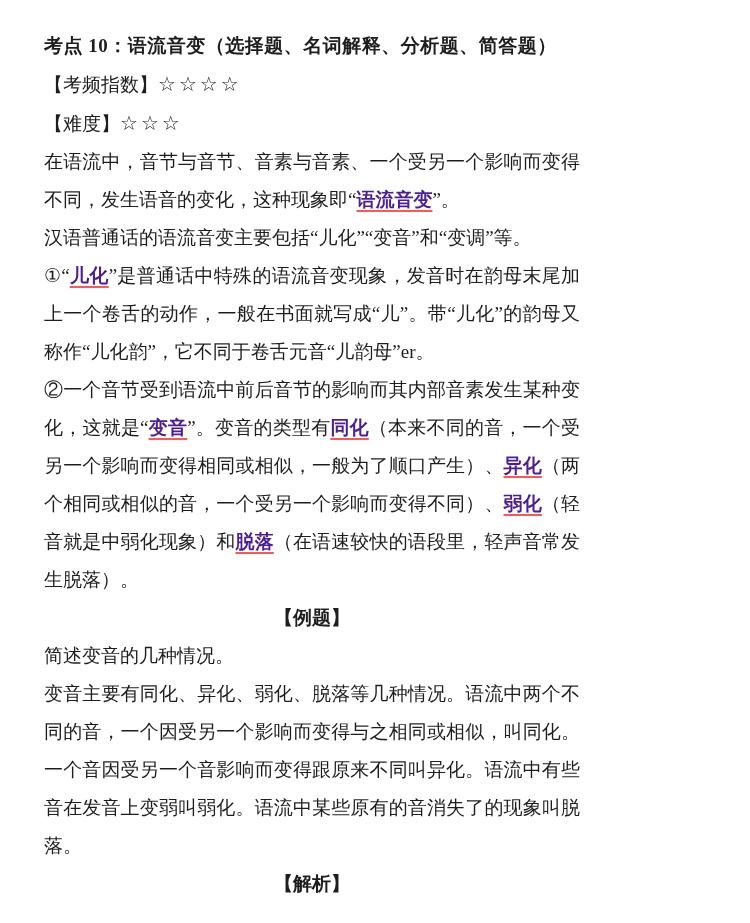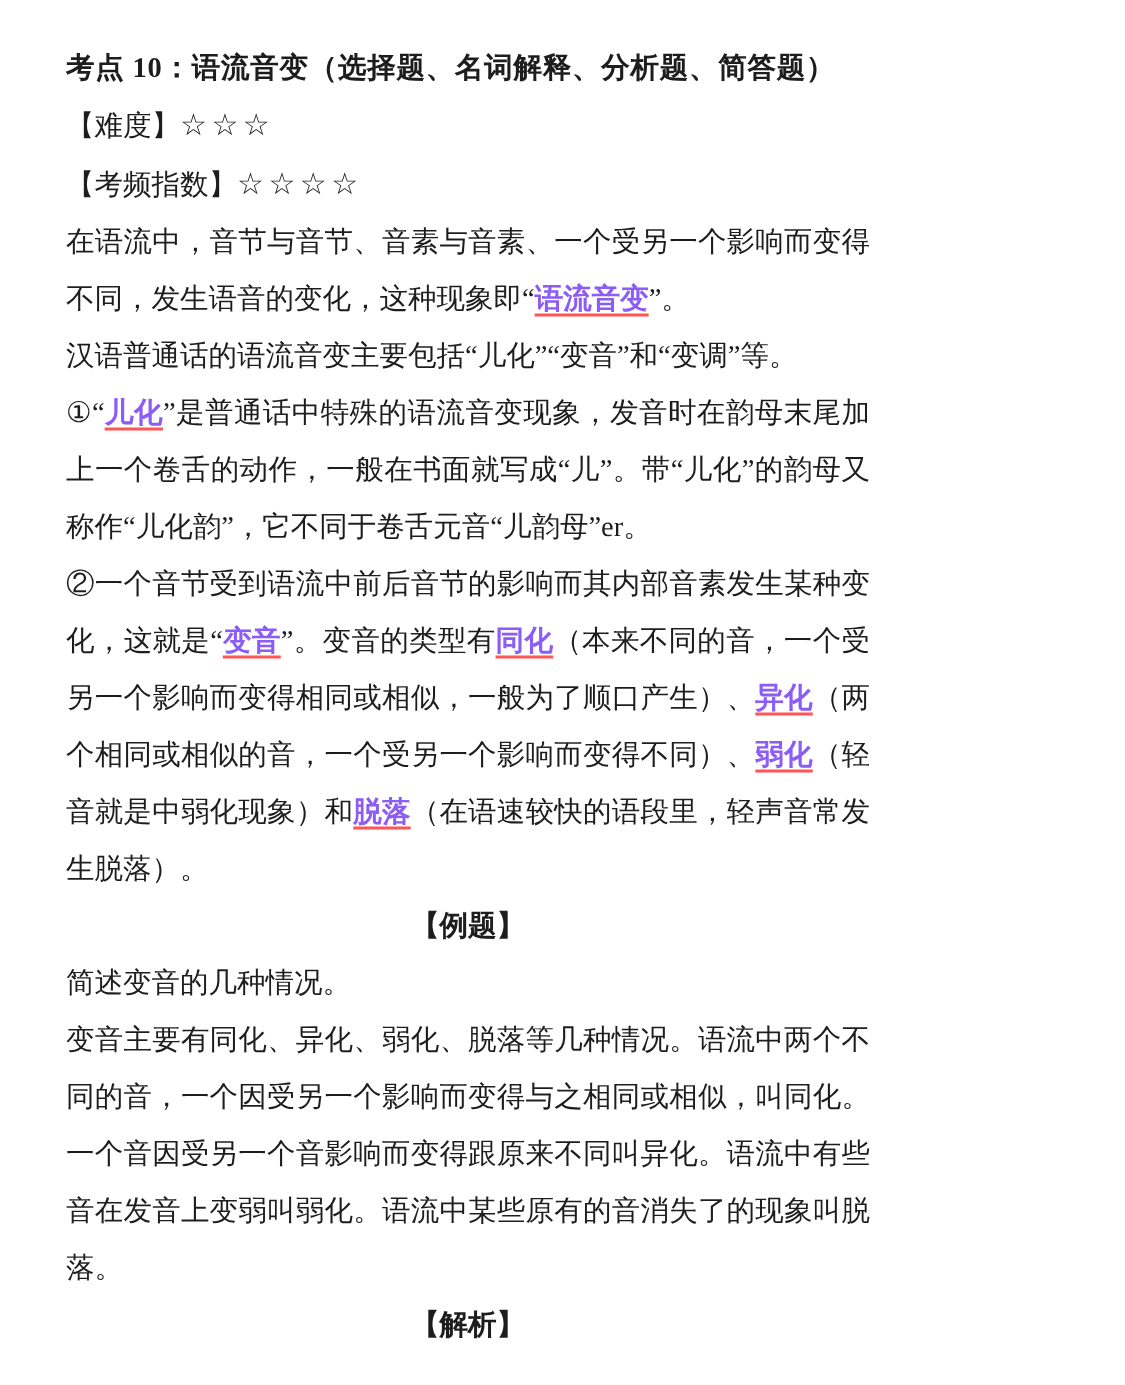--- a/index.html
+++ b/index.html
@@ -38,38 +38,38 @@
   }
   p.heading {
     font-weight: bold;
     text-align: center;
   }
   .stars {
     letter-spacing: 3px;
     font-size: 20px;
   }
   .hl {
-    color: #8b5cf6;
+    color: #4c1d95;
     font-weight: bold;
     text-decoration: underline;
     text-decoration-color: #ff5555;
     text-decoration-thickness: 1.5px;
     text-underline-offset: 4px;
   }
 </style>
 </head>
 <body>
 
 <div class="page">
 
   <h1 class="title">考点 10：语流音变（选择题、名词解释、分析题、简答题）</h1>
 
+  <p class="meta-line"><span>【考频指数】</span><span class="stars">☆☆☆☆</span></p>
+
   <p class="meta-line"><span>【难度】</span><span class="stars">☆☆☆</span></p>
-
-  <p class="meta-line"><span>【考频指数】</span><span class="stars">☆☆☆☆</span></p>
 
   <p class="para"><span>在语流中，音节与音节、音素与音素、一个受另一个影响而变得不同，发生语音的变化，这种现象即“</span><span class="hl">语流音变</span><span>”。</span></p>
 
   <p class="para"><span>汉语普通话的语流音变主要包括“儿化”“变音”和“变调”等。</span></p>
 
   <p class="para"><span>①“</span><span class="hl">儿化</span><span>”是普通话中特殊的语流音变现象，发音时在韵母末尾加上一个卷舌的动作，一般在书面就写成“儿”。带“儿化”的韵母又称作“儿化韵”，它不同于卷舌元音“儿韵母”er。</span></p>
 
   <p class="para"><span>②一个音节受到语流中前后音节的影响而其内部音素发生某种变化，这就是“</span><span class="hl">变音</span><span>”。变音的类型有</span><span class="hl">同化</span><span>（本来不同的音，一个受另一个影响而变得相同或相似，一般为了顺口产生）、</span><span class="hl">异化</span><span>（两个相同或相似的音，一个受另一个影响而变得不同）、</span><span class="hl">弱化</span><span>（轻音就是中弱化现象）和</span><span class="hl">脱落</span><span>（在语速较快的语段里，轻声音常发生脱落）。</span></p>
 
   <p class="heading">【例题】</p>

